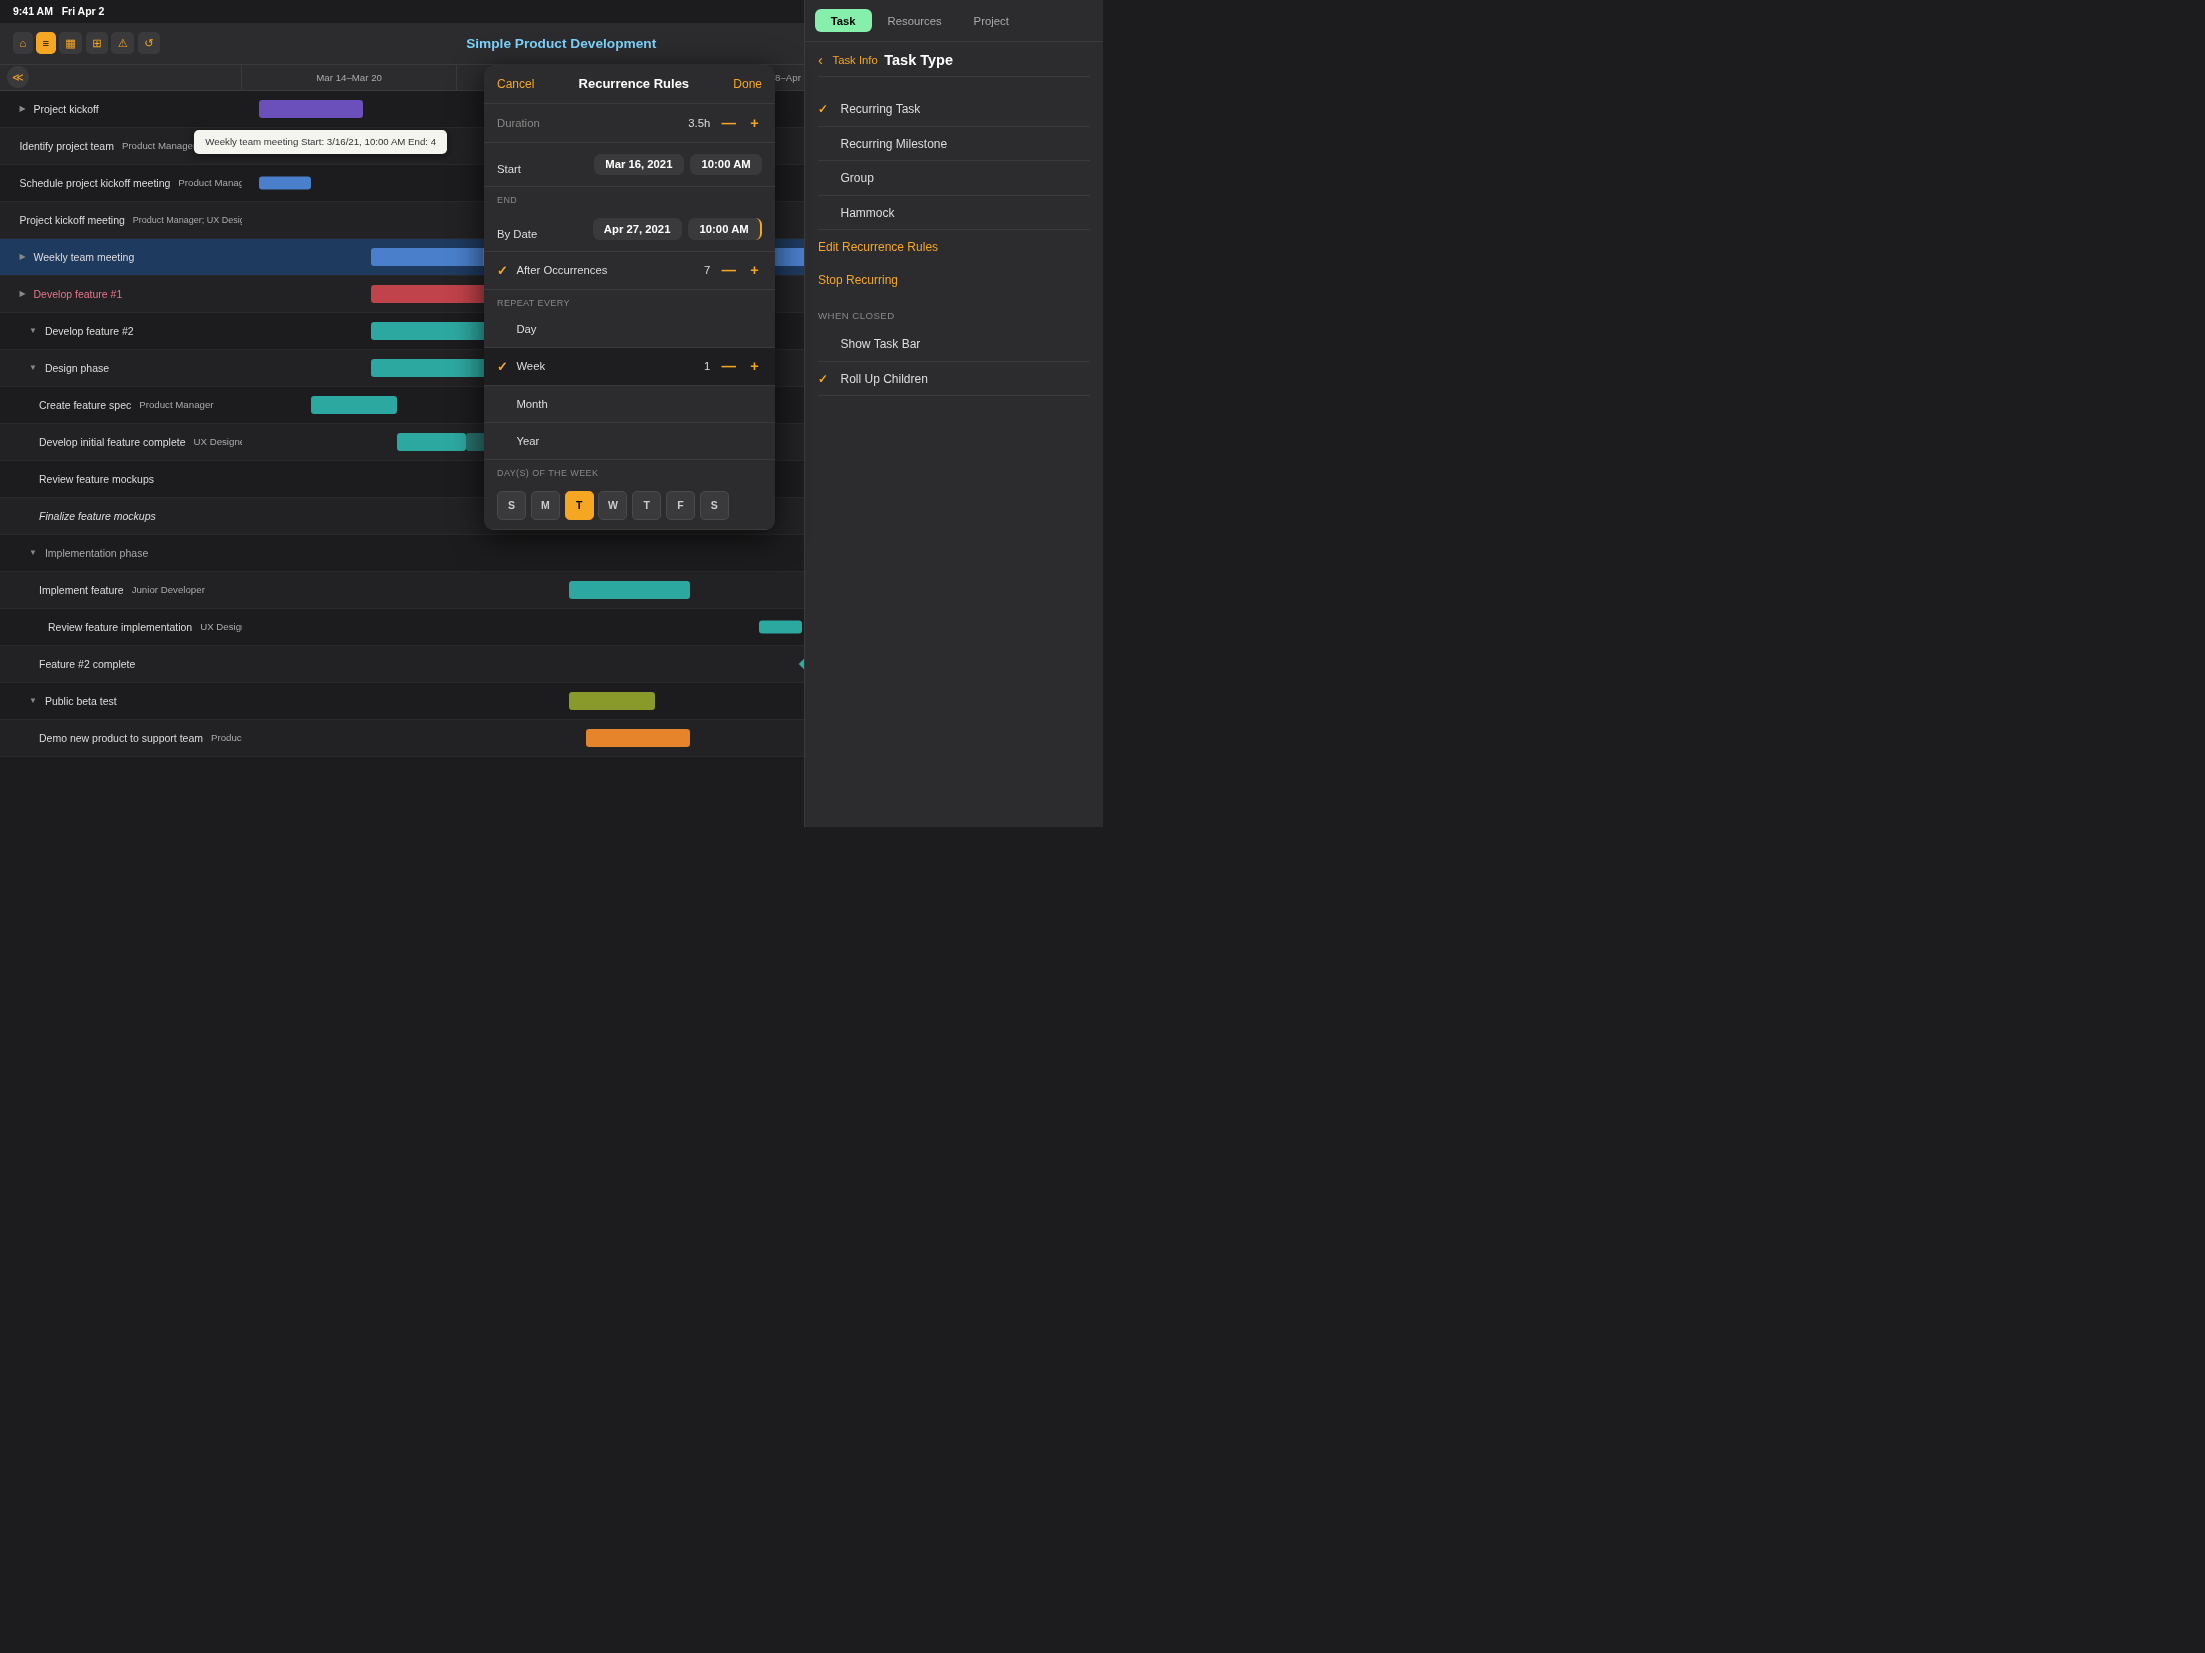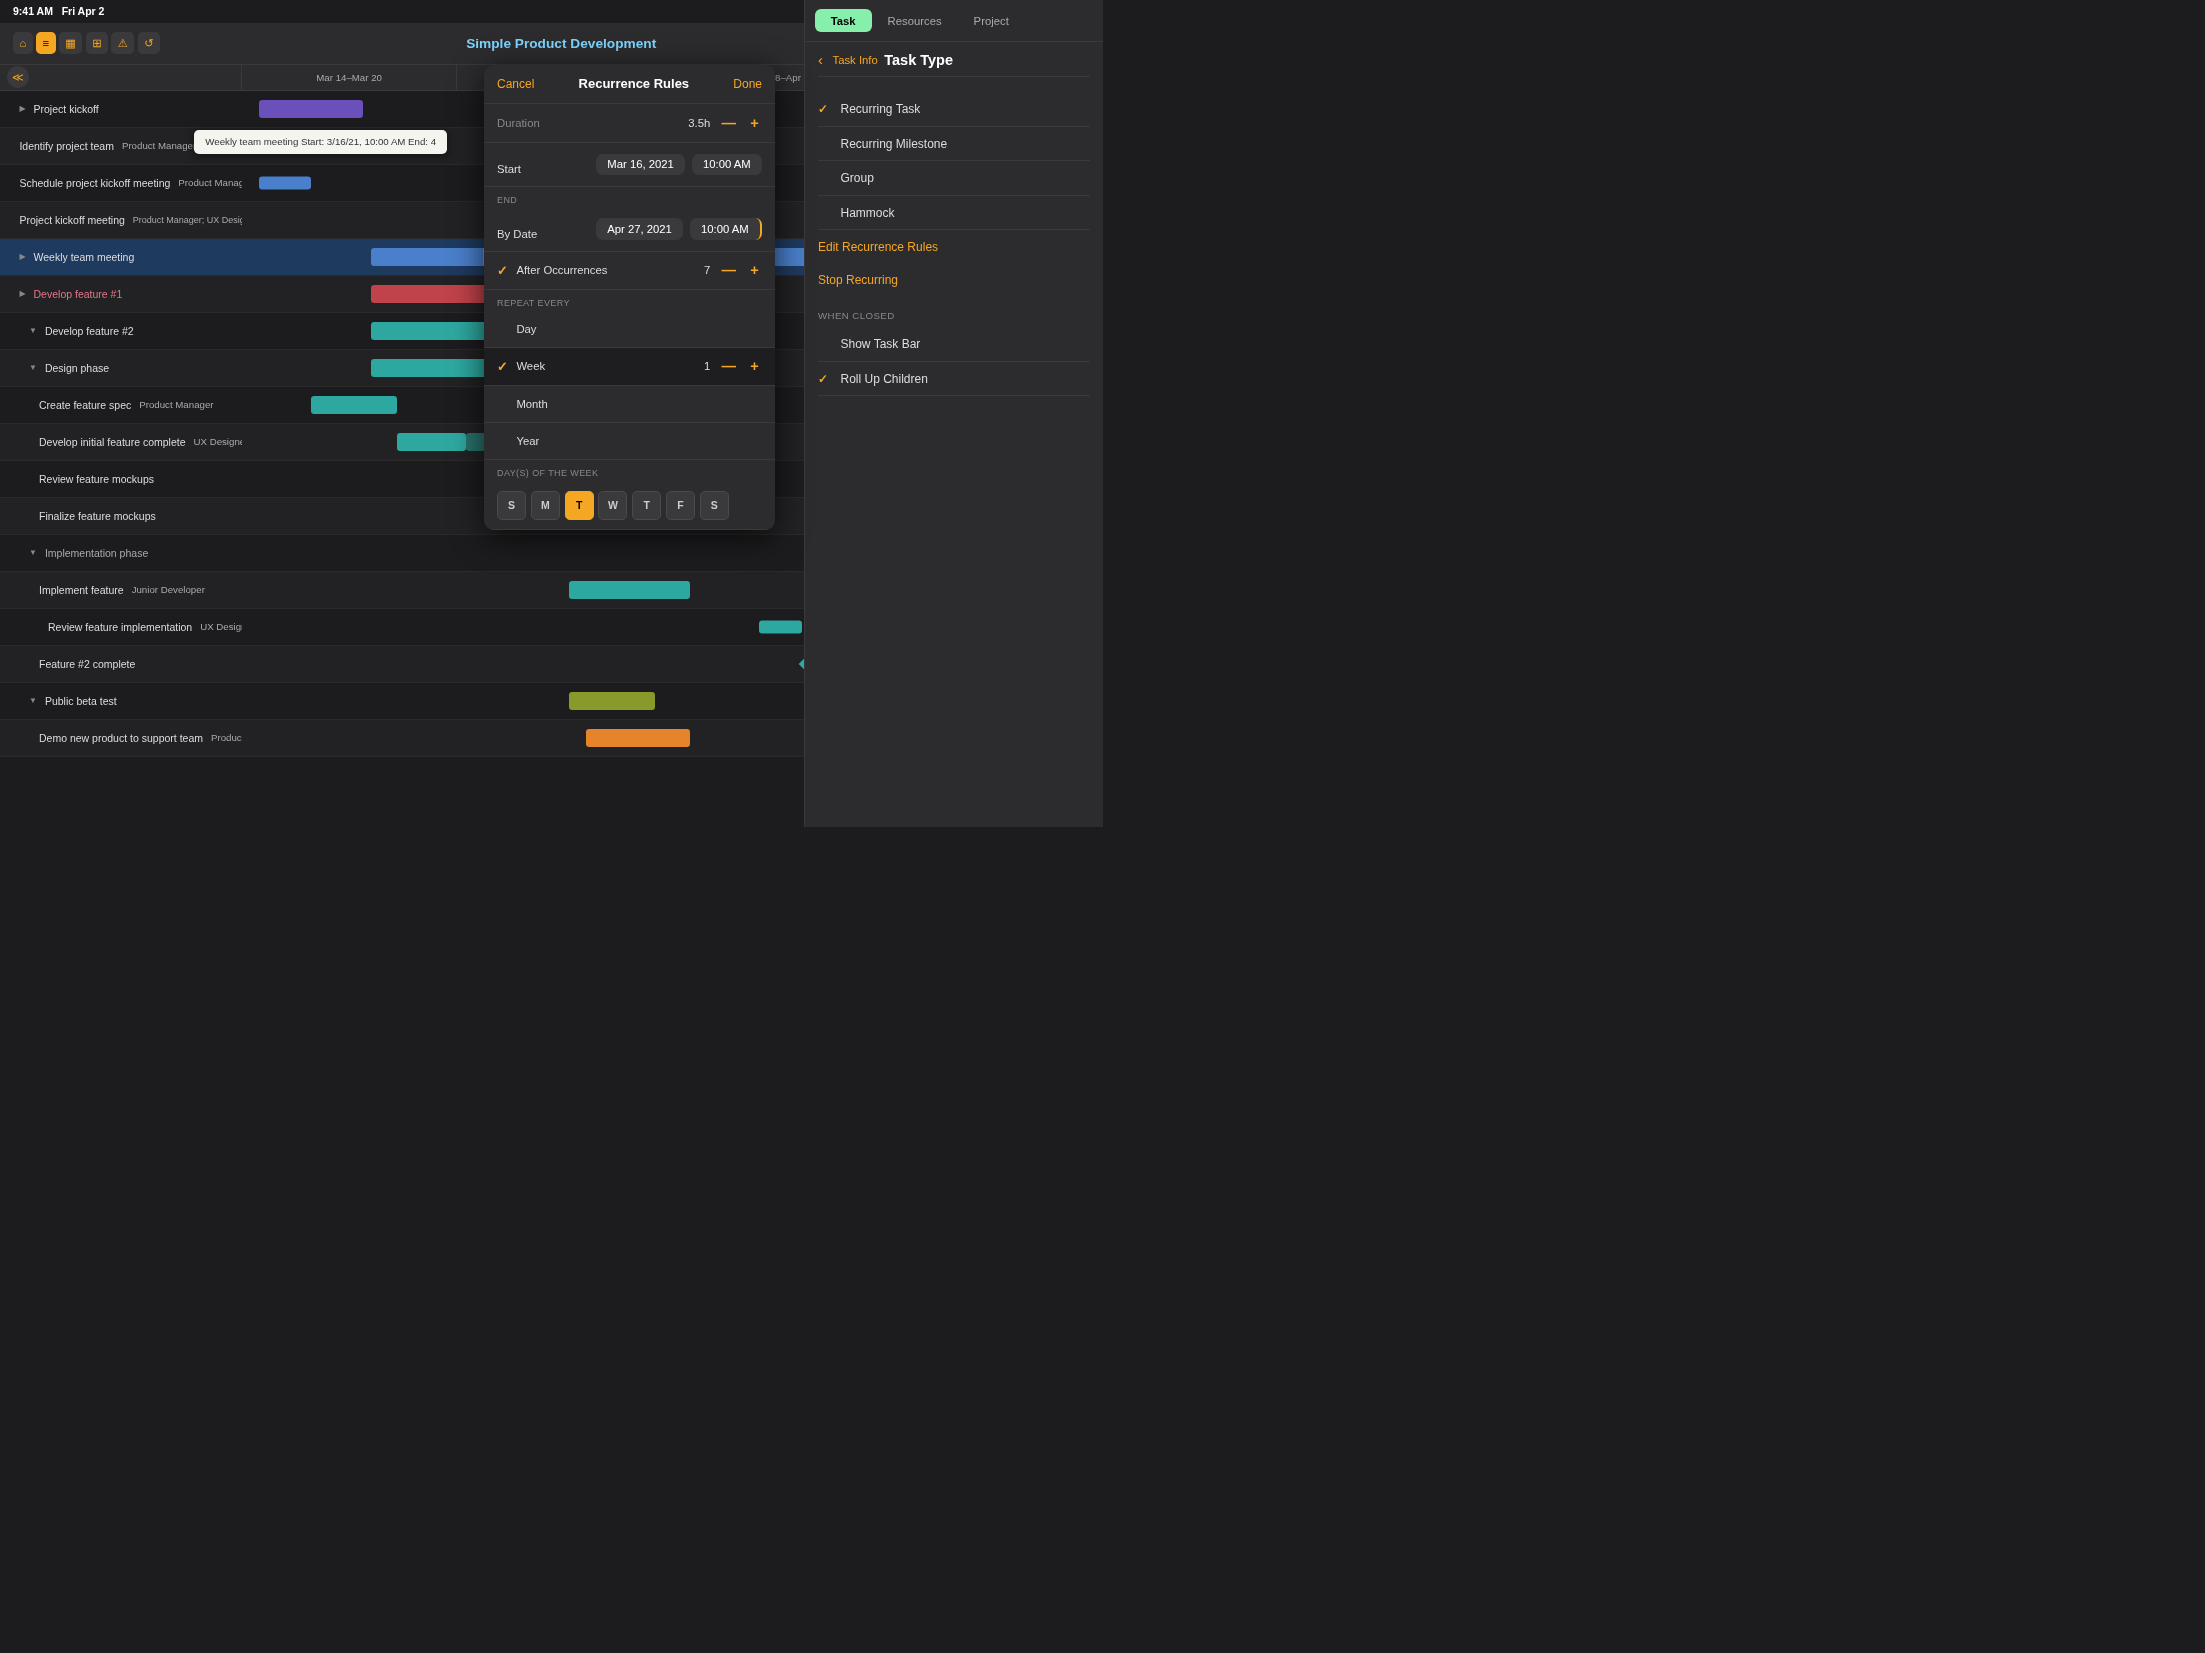--- a/index.html
+++ b/index.html
@@ -321,20 +321,21 @@
       flex: 1;
       font-size: 11.3px;
       color: #ddd;
     }
     .modal-row-value {
       font-size: 11.3px;
       color: #ddd;
       display: flex;
       align-items: center;
       gap: 6.5px;
+      font-weight: bold;
     }
     .modal-pill {
       background: #3a3a3c;
       border-radius: 6.5px;
       padding: 4.8px 11.3px;
       font-size: 11.3px;
       color: #fff;
       cursor: pointer;
     }
     .modal-time-pill {
@@ -595,21 +596,21 @@
       <div class="task-row">
         <div class="task-label-cell" style="padding-left:39px;">
           <span>Review feature mockups</span>
         </div>
         <div class="gantt-bars">
           <div class="bar bar-teal" style="left:32%;width:6%;"></div>
         </div>
       </div>
 
       <div class="task-row">
-        <div class="task-label-cell" style="padding-left:39px;">
+        <div class="task-label-cell" style="padding-left:39px;font-style:italic;">
           <span>Finalize feature mockups</span>
         </div>
         <div class="gantt-bars">
           <div class="bar bar-teal" style="left:38%;width:5%;"></div>
         </div>
       </div>
 
       <div class="task-row">
         <div class="task-label-cell" style="padding-left:29px;color:#aaa;">
           <span class="collapse-arrow">▼</span>

